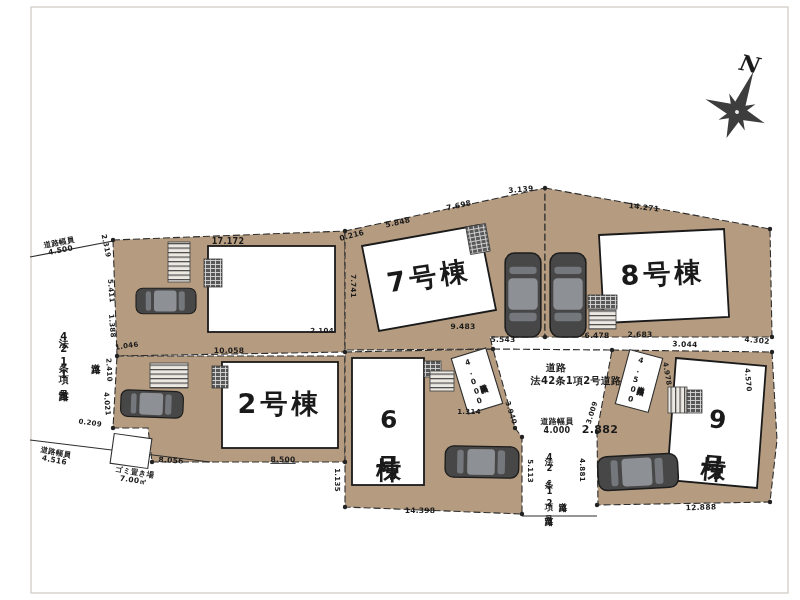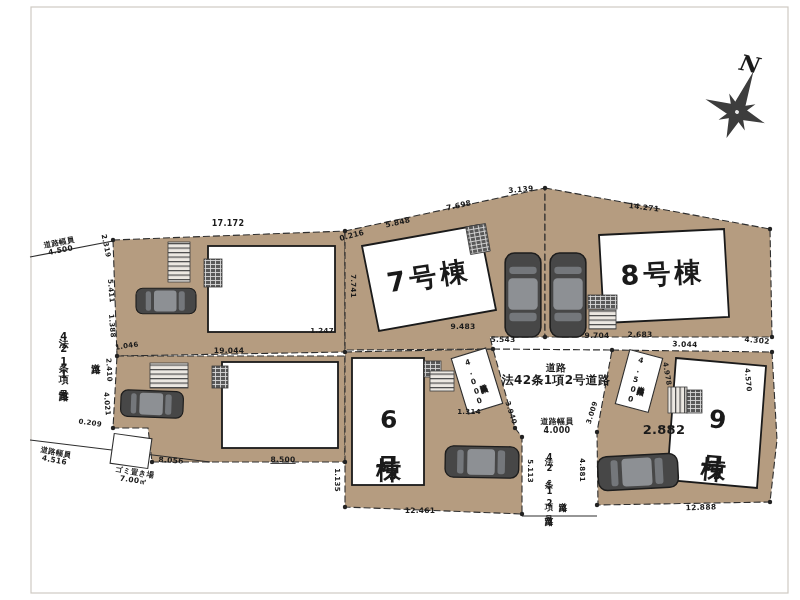--- a/index.html
+++ b/index.html
@@ -128,63 +128,64 @@
     </g>
 
     <g transform="translate(737,112) rotate(22)">
       <path d="M0,-44 L6,-6 L30,0 L6,6 L0,28 L-6,6 L-34,0 L-6,-6 Z" fill="#3d3d3d"></path>
       <path transform="rotate(45)" d="M0,-20 L4,-4 L20,0 L4,4 L0,20 L-4,4 L-20,0 L-4,-4 Z" fill="#3d3d3d"></path>
       <circle cx="0" cy="0" r="2" fill="#e8e8e8"></circle>
     </g>
   </svg>
 
   <div id="label-layer">
+      <div class="lbl bldg" style="left: 280px; top: 404px; font-size: 27px; transform: translate(-50%, -50%) rotate(0deg);">2号棟</div>
       <div class="lbl vert bldg" style="left: 388px; top: 421px; font-size: 25px; transform: translate(-50%, -50%) rotate(0deg);">6号棟</div>
       <div class="lbl bldg" style="left: 429px; top: 277px; font-size: 27px; transform: translate(-50%, -50%) rotate(-9deg);">7号棟</div>
       <div class="lbl bldg" style="left: 663px; top: 274px; font-size: 27px; transform: translate(-50%, -50%) rotate(-3deg);">8号棟</div>
       <div class="lbl vert bldg" style="left: 717px; top: 421px; font-size: 25px; transform: translate(-50%, -50%) rotate(5deg);">9号棟</div>
       <div class="lbl north" style="left: 750px; top: 64px; font-size: 22px; transform: translate(-50%, -50%) rotate(12deg);">N</div>
       <div class="lbl" style="left: 60px; top: 247px; font-size: 7.5px; transform: translate(-50%, -50%) rotate(-11deg);">道路幅員
 4.500</div>
       <div class="lbl vert" style="left: 63px; top: 357px; font-size: 10px; transform: translate(-50%, -50%) rotate(0deg);">法42条1項1号道路</div>
       <div class="lbl vert" style="left: 96px; top: 357px; font-size: 9.5px; transform: translate(-50%, -50%) rotate(0deg);">道路</div>
       <div class="lbl" style="left: 55px; top: 457px; font-size: 7.5px; transform: translate(-50%, -50%) rotate(11deg);">道路幅員
 4.516</div>
       <div class="lbl" style="left: 134px; top: 477px; font-size: 7.5px; transform: translate(-50%, -50%) rotate(9deg);">ゴミ置き場
 7.00㎡</div>
       <div class="lbl" style="left: 556px; top: 368px; font-size: 10px; transform: translate(-50%, -50%) rotate(0deg);">道路</div>
-      <div class="lbl" style="left: 556px; top: 381px; font-size: 12px; transform: translate(-50%, -50%) rotate(0deg);">法42条1項2号道路</div>
+      <div class="lbl" style="left: 576px; top: 381px; font-size: 10px; transform: translate(-50%, -50%) rotate(0deg);">法42条1項2号道路</div>
       <div class="lbl" style="left: 557px; top: 427px; font-size: 8px; transform: translate(-50%, -50%) rotate(0deg);">道路幅員
 4.000</div>
       <div class="lbl vert" style="left: 477px; top: 381px; font-size: 7.5px; transform: translate(-50%, -50%) rotate(-17deg);">道路幅員
 4.000</div>
       <div class="lbl vert" style="left: 639px; top: 381px; font-size: 7.5px; transform: translate(-50%, -50%) rotate(15deg);">道路幅員
 4.500</div>
       <div class="lbl vert" style="left: 549px; top: 481px; font-size: 8.5px; transform: translate(-50%, -50%) rotate(0deg);">法42条-1項2号道路</div>
       <div class="lbl vert" style="left: 563px; top: 496px; font-size: 8.5px; transform: translate(-50%, -50%) rotate(0deg);">道路</div>
-      <div class="lbl" style="left: 228px; top: 224px; font-size: 8px; transform: translate(-50%, -50%) rotate(0deg);">17.172</div>
+      <div class="lbl" style="left: 228px; top: 242px; font-size: 8px; transform: translate(-50%, -50%) rotate(0deg);">17.172</div>
       <div class="lbl" style="left: 352px; top: 236px; font-size: 7.5px; transform: translate(-50%, -50%) rotate(-15deg);">0.216</div>
       <div class="lbl" style="left: 398px; top: 223px; font-size: 7.5px; transform: translate(-50%, -50%) rotate(-13deg);">5.848</div>
       <div class="lbl" style="left: 459px; top: 206px; font-size: 7.5px; transform: translate(-50%, -50%) rotate(-13deg);">7.698</div>
       <div class="lbl" style="left: 521px; top: 190px; font-size: 7.5px; transform: translate(-50%, -50%) rotate(-5deg);">3.139</div>
       <div class="lbl" style="left: 644px; top: 208px; font-size: 7.5px; transform: translate(-50%, -50%) rotate(7deg);">14.271</div>
       <div class="lbl" style="left: 757px; top: 341px; font-size: 7.5px; transform: translate(-50%, -50%) rotate(5deg);">4.302</div>
       <div class="lbl" style="left: 685px; top: 345px; font-size: 7.5px; transform: translate(-50%, -50%) rotate(2deg);">3.044</div>
       <div class="lbl" style="left: 640px; top: 335px; font-size: 7.5px; transform: translate(-50%, -50%) rotate(0deg);">2.683</div>
-      <div class="lbl" style="left: 597px; top: 336px; font-size: 7.5px; transform: translate(-50%, -50%) rotate(0deg);">9.704</div>
+      <div class="lbl" style="left: 597px; top: 336px; font-size: 7.5px; transform: translate(-50%, -50%) rotate(0deg);">6.478</div>
       <div class="lbl" style="left: 503px; top: 340px; font-size: 7.5px; transform: translate(-50%, -50%) rotate(0deg);">5.543</div>
       <div class="lbl" style="left: 463px; top: 327px; font-size: 7.5px; transform: translate(-50%, -50%) rotate(0deg);">9.483</div>
-      <div class="lbl" style="left: 229px; top: 351px; font-size: 7.5px; transform: translate(-50%, -50%) rotate(0deg);">19.044</div>
+      <div class="lbl" style="left: 229px; top: 351px; font-size: 7.5px; transform: translate(-50%, -50%) rotate(0deg);">10.058</div>
       <div class="lbl" style="left: 127px; top: 347px; font-size: 7px; transform: translate(-50%, -50%) rotate(-8deg);">1.046</div>
-      <div class="lbl" style="left: 322px; top: 332px; font-size: 7px; transform: translate(-50%, -50%) rotate(0deg);">1.247</div>
+      <div class="lbl" style="left: 322px; top: 332px; font-size: 7px; transform: translate(-50%, -50%) rotate(0deg);">2.104</div>
       <div class="lbl" style="left: 171px; top: 461px; font-size: 7.5px; transform: translate(-50%, -50%) rotate(4deg);">8.056</div>
       <div class="lbl" style="left: 283px; top: 460px; font-size: 7.5px; transform: translate(-50%, -50%) rotate(0deg); text-decoration: underline;">8.500</div>
-      <div class="lbl" style="left: 420px; top: 511px; font-size: 7.5px; transform: translate(-50%, -50%) rotate(0deg);">12.461</div>
+      <div class="lbl" style="left: 420px; top: 511px; font-size: 7.5px; transform: translate(-50%, -50%) rotate(0deg);">14.398</div>
       <div class="lbl" style="left: 701px; top: 508px; font-size: 7.5px; transform: translate(-50%, -50%) rotate(-2deg);">12.888</div>
-      <div class="lbl" style="left: 664px; top: 430px; font-size: 13px; transform: translate(-50%, -50%) rotate(0deg);">2.882</div>
+      <div class="lbl" style="left: 600px; top: 430px; font-size: 11px; transform: translate(-50%, -50%) rotate(0deg);">2.882</div>
       <div class="lbl" style="left: 469px; top: 413px; font-size: 7px; transform: translate(-50%, -50%) rotate(0deg);">1.314</div>
       <div class="lbl" style="left: 510px; top: 413px; font-size: 7px; transform: translate(-50%, -50%) rotate(72deg);">3.940</div>
       <div class="lbl" style="left: 593px; top: 413px; font-size: 7px; transform: translate(-50%, -50%) rotate(-72deg);">3.009</div>
       <div class="lbl" style="left: 529px; top: 471px; font-size: 7px; transform: translate(-50%, -50%) rotate(90deg);">5.113</div>
       <div class="lbl" style="left: 581px; top: 470px; font-size: 7px; transform: translate(-50%, -50%) rotate(90deg);">4.881</div>
       <div class="lbl" style="left: 666px; top: 374px; font-size: 7px; transform: translate(-50%, -50%) rotate(80deg);">4.978</div>
       <div class="lbl" style="left: 747px; top: 380px; font-size: 7px; transform: translate(-50%, -50%) rotate(85deg);">4.570</div>
       <div class="lbl" style="left: 105px; top: 246px; font-size: 7px; transform: translate(-50%, -50%) rotate(78deg);">2.319</div>
       <div class="lbl" style="left: 110px; top: 291px; font-size: 7px; transform: translate(-50%, -50%) rotate(85deg);">5.411</div>
       <div class="lbl" style="left: 111px; top: 326px; font-size: 7px; transform: translate(-50%, -50%) rotate(85deg);">1.388</div>

